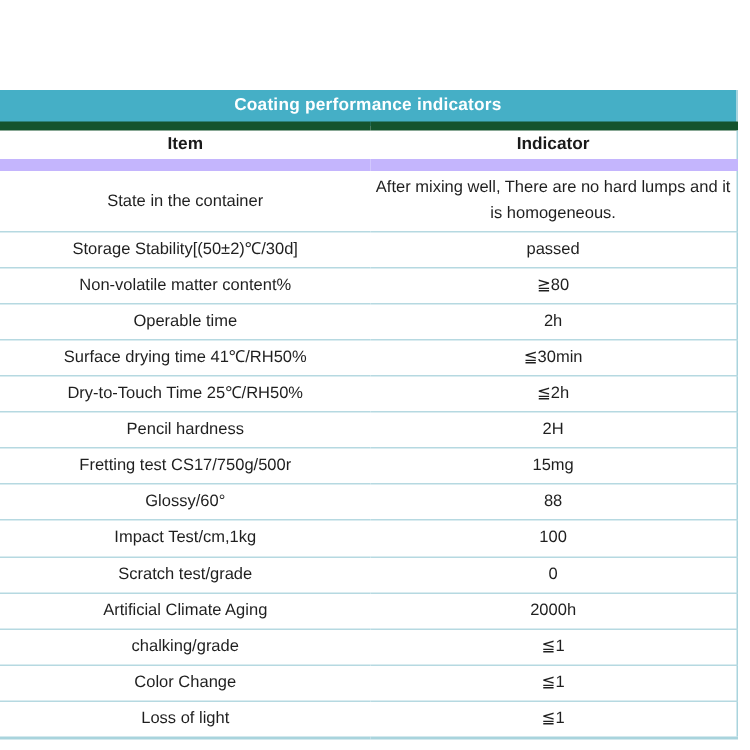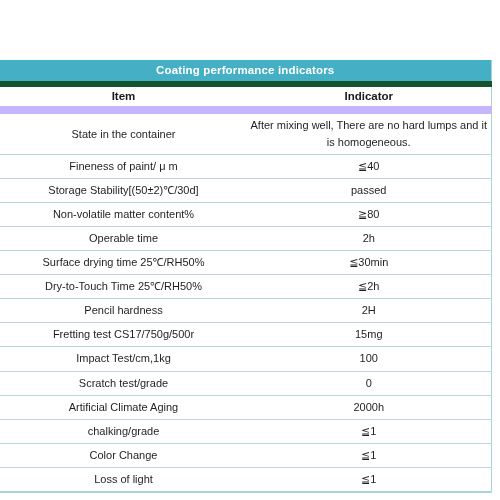--- a/index.html
+++ b/index.html
@@ -111,50 +111,50 @@
           <th class="cell-item">Item</th>
           <th class="cell-ind">Indicator</th>
         </tr>
       </thead>
       <tbody>
         <tr class="data-row">
           <td class="cell-item">State in the container</td>
           <td class="cell-ind multiline">After mixing well, There are no hard lumps and it is homogeneous.</td>
         </tr>
         <tr class="data-row">
-          <td class="cell-item">Fineness of paint/ μ m</td>
-          <td class="cell-ind">≦40</td>
-        </tr>
-        <tr class="data-row">
           <td class="cell-item">Storage Stability[(50±2)℃/30d]</td>
           <td class="cell-ind">passed</td>
         </tr>
         <tr class="data-row">
           <td class="cell-item">Non-volatile matter content%</td>
           <td class="cell-ind">≧80</td>
         </tr>
         <tr class="data-row">
           <td class="cell-item">Operable time</td>
           <td class="cell-ind">2h</td>
         </tr>
         <tr class="data-row">
-          <td class="cell-item">Surface drying time 25℃/RH50%</td>
+          <td class="cell-item">Surface drying time 41℃/RH50%</td>
           <td class="cell-ind">≦30min</td>
         </tr>
         <tr class="data-row">
           <td class="cell-item">Dry-to-Touch Time 25℃/RH50%</td>
           <td class="cell-ind">≦2h</td>
         </tr>
         <tr class="data-row">
           <td class="cell-item">Pencil hardness</td>
           <td class="cell-ind">2H</td>
         </tr>
         <tr class="data-row">
           <td class="cell-item">Fretting test CS17/750g/500r</td>
           <td class="cell-ind">15mg</td>
+        </tr>
+        <tr class="data-row">
+          <td class="cell-item">Glossy/60°</td>
+          <td class="cell-ind">88</td>
         </tr>
         <tr class="data-row">
           <td class="cell-item">Impact Test/cm,1kg</td>
           <td class="cell-ind">100</td>
         </tr>
         <tr class="data-row">
           <td class="cell-item">Scratch test/grade</td>
           <td class="cell-ind">0</td>
         </tr>
         <tr class="data-row">

